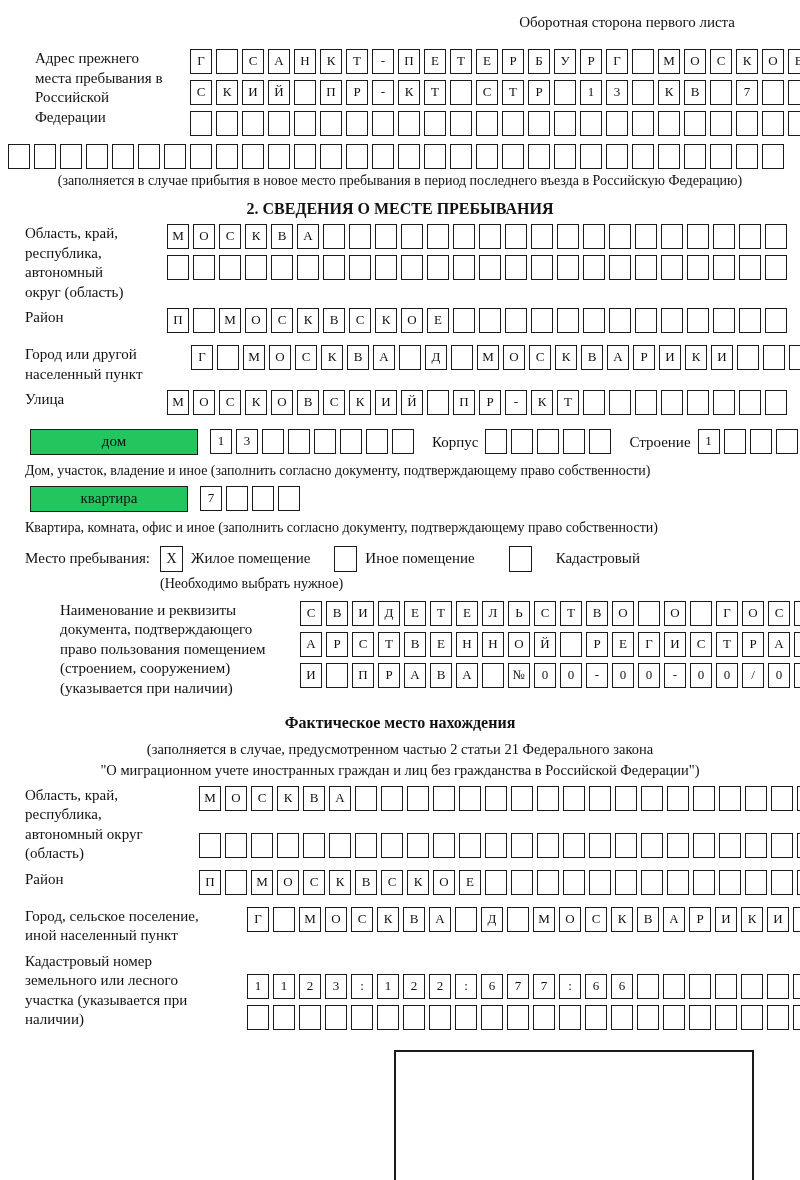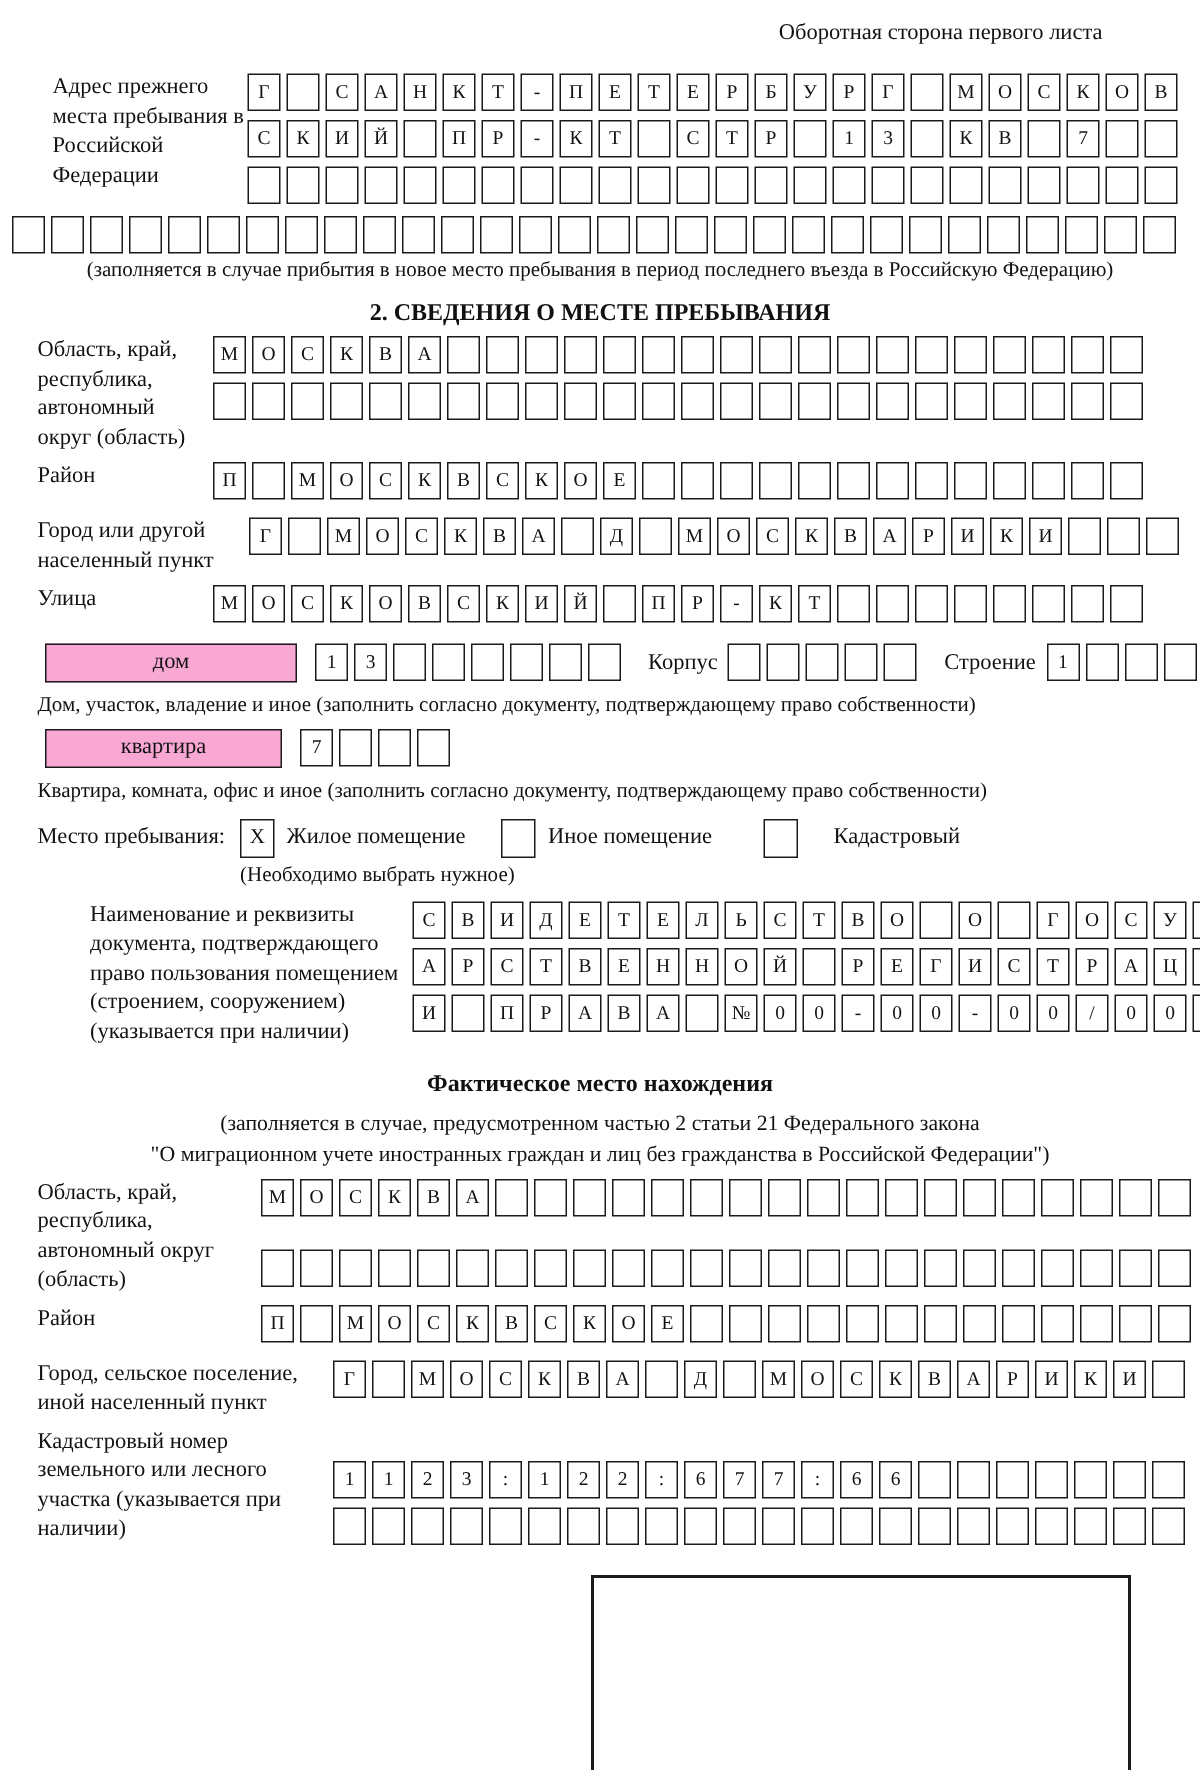--- a/index.html
+++ b/index.html
@@ -1,36 +1,36 @@
 <!DOCTYPE html>
 <html><head>
 <meta charset="utf-8">
 <style>
   html,body{margin:0;padding:0;background:#fff;}
   body{width:800px;font-family:"Liberation Serif",serif;color:#111;}
   .page{position:relative;width:800px;min-height:1180px;box-sizing:border-box;padding-top:14px;}
   .header-note{text-align:right;padding-right:65px;font-size:15px;}
-  .field{display:flex;align-items:flex-start;margin-top:6px;}
+  .field{display:flex;align-items:flex-start;margin-top:6px;gap:25px;}
   .flabel{font-size:15px;line-height:1.3;box-sizing:border-box;padding-left:25px;flex:none;}
   .w165{width:165px;padding-left:35px;}
   .w142{width:142px;}
   .w166{width:166px;}
   .w240{width:240px;}
   .w174{width:174px;}
   .w222{width:222px;}
   .grids{display:flex;flex-direction:column;}
   .grid{white-space:nowrap;height:26px;margin-bottom:5px;}
   .cell{display:inline-block;box-sizing:border-box;width:22px;height:25px;border:1.5px solid #1b1b1b;
         margin-right:4px;text-align:center;font-size:13px;line-height:22px;vertical-align:top;background:#fff;}
   .fullrow{margin:2px 0 0 8px;}
   .note{font-size:14px;line-height:1.3;margin-top:2px;}
   .center{text-align:center;}
   .sect-title{font-size:16px;font-weight:bold;text-align:center;margin-top:10px;}
   .widebox{display:inline-block;box-sizing:border-box;border:1.5px solid #1b1b1b;height:26px;line-height:23px;
-           text-align:center;font-size:15px;vertical-align:top;background:#f9a8d4;}
+           text-align:center;font-size:15px;vertical-align:top;background:#22c55e;}
   .house-row{margin-left:30px;white-space:nowrap;}
   .inline-label{font-size:15px;display:inline-block;vertical-align:top;line-height:26px;margin:0 7px 0 10px;}
   .left-note{margin-left:25px;}
   .stay-row{margin:8px 0 0 25px;display:flex;align-items:center;}
   .stay-label{font-size:15px;}
   .chk{display:inline-block;box-sizing:border-box;width:23px;height:26px;border:1.5px solid #1b1b1b;
        text-align:center;font-size:14px;line-height:23px;margin:0 8px 0 10px;flex:none;}
   .choose-note{margin-left:160px;margin-top:3px;font-size:14px;}
   .mark-box{box-sizing:border-box;width:360px;height:172px;border:2px solid #1b1b1b;margin:14px 0 0 394px;}
   .note2{font-size:14.5px;}

